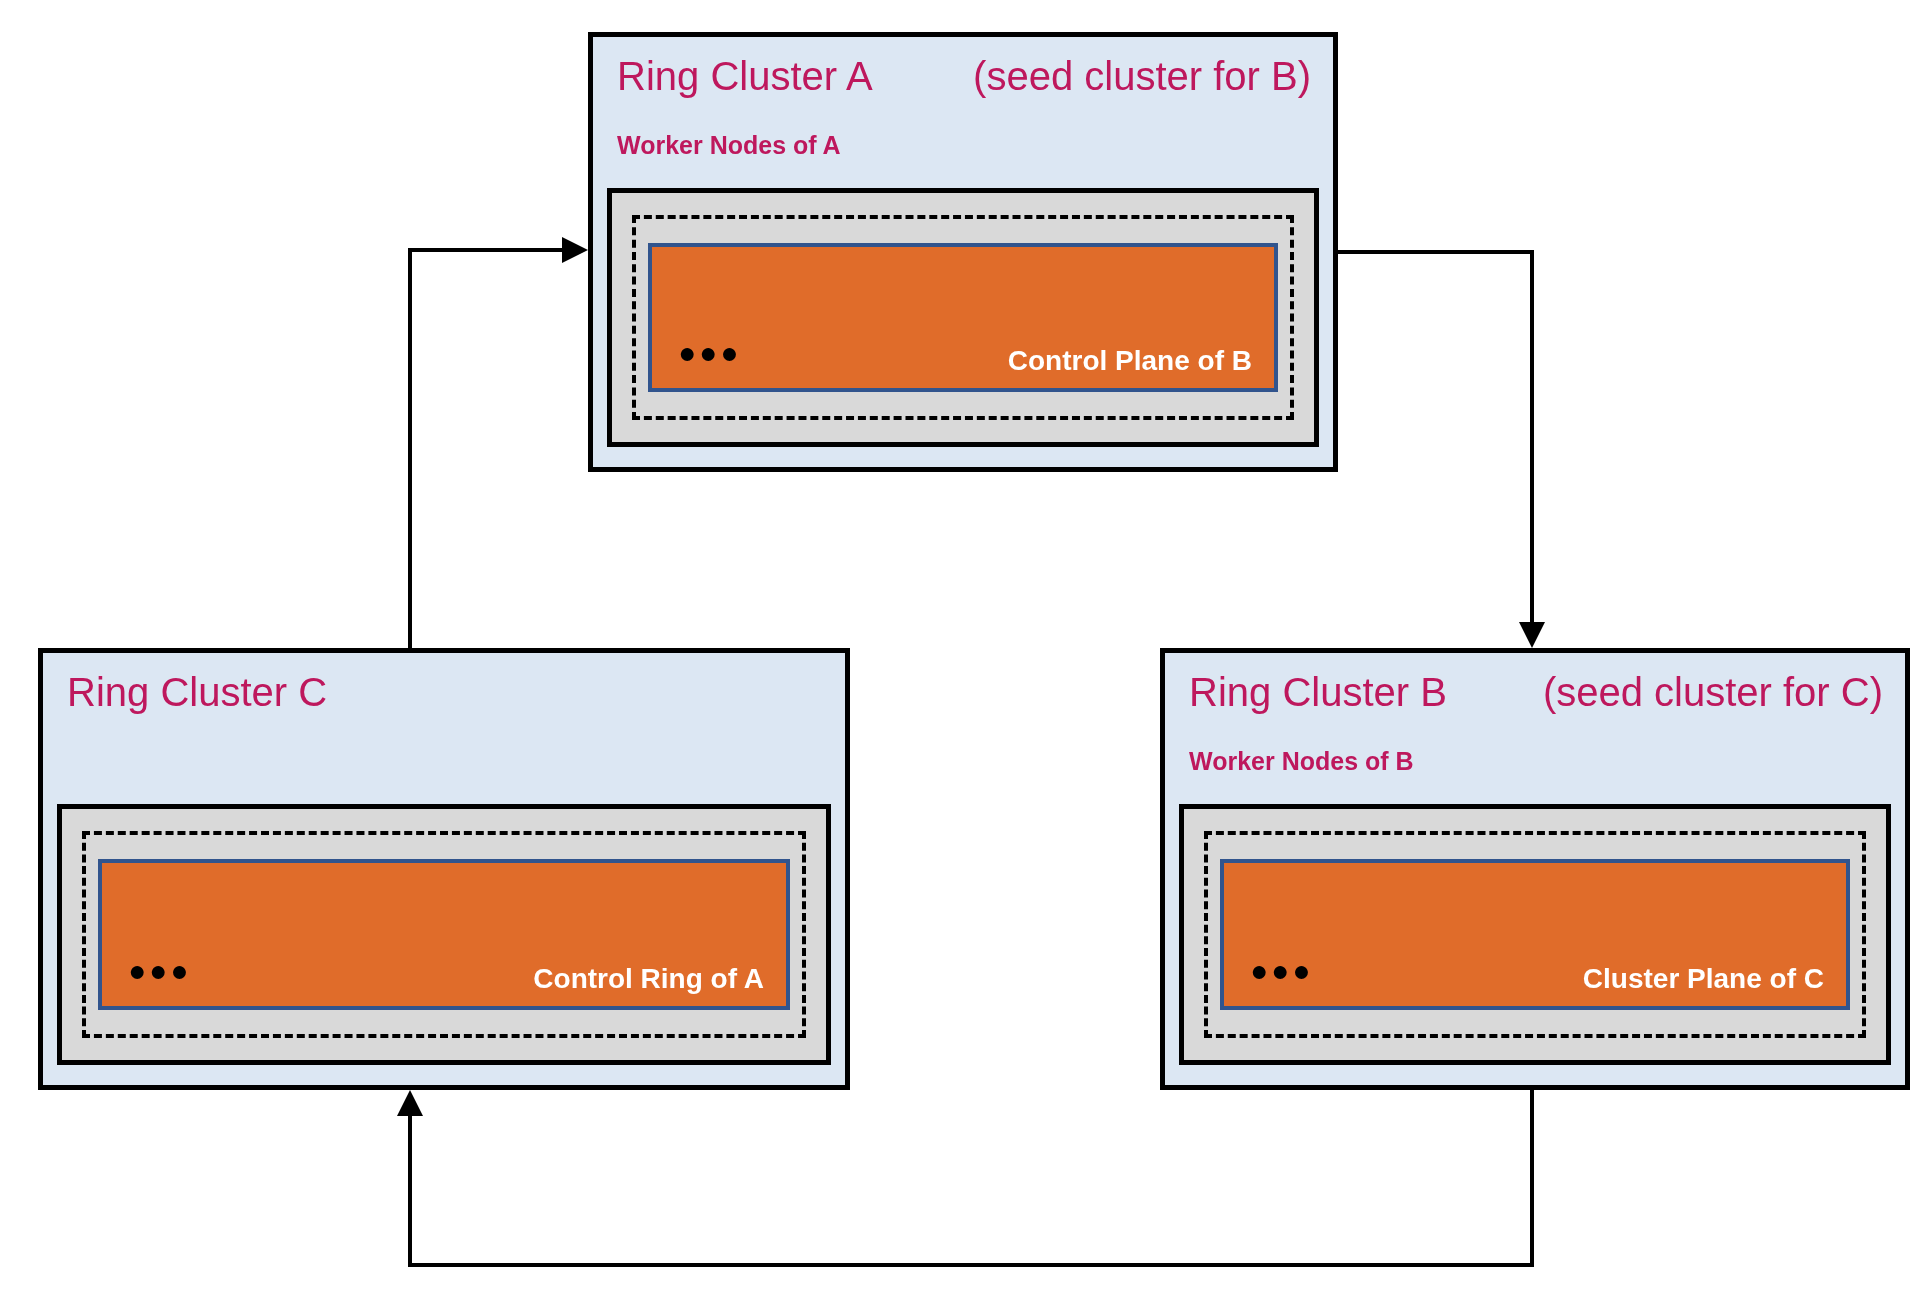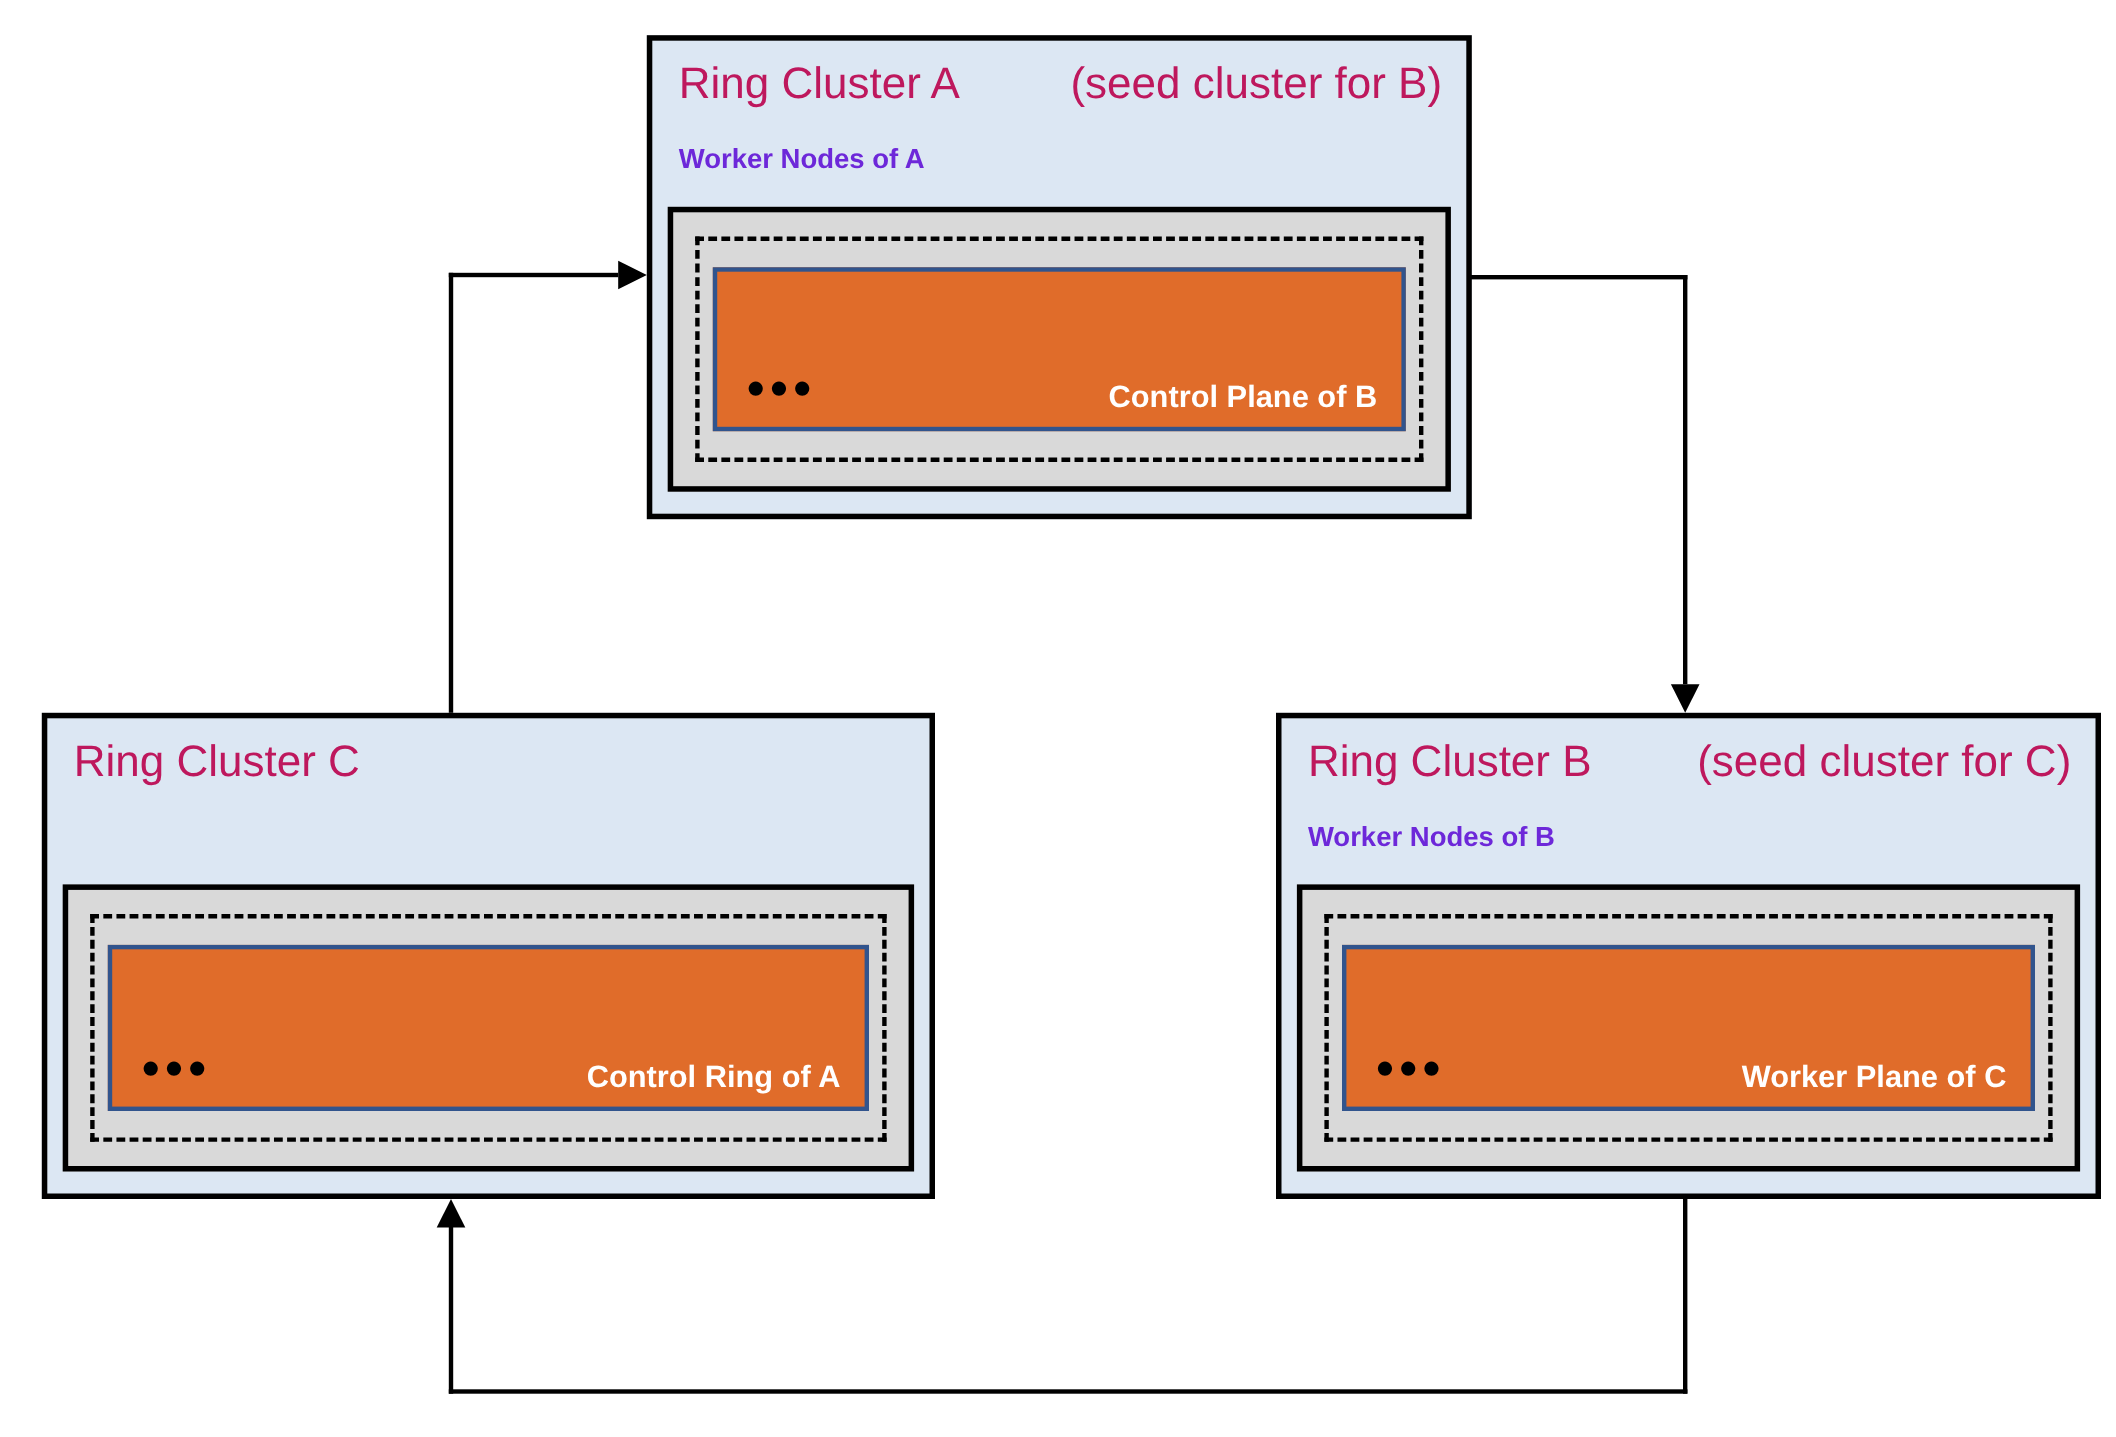--- a/index.html
+++ b/index.html
@@ -35,21 +35,21 @@
     font-size:40px;
     line-height:1.15;
     color:#be185d;
     white-space:nowrap;
   }
   .worker-label{
     margin-top:32px;
     padding:0 24px;
     font-size:25px;
     font-weight:bold;
-    color:#6d28d9;
+    color:#be185d;
   }
   .node-box{
     position:absolute;
     left:14px;right:14px;top:151px;bottom:20px;
     background:var(--node-fill);
     border:5px solid var(--line);
     box-sizing:border-box;
   }
   .dashed-ring{
     position:absolute;
@@ -125,21 +125,21 @@
   <div class="cluster b">
     <div class="cluster-header">
       <span>Ring Cluster B</span>
       <span>(seed cluster for C)</span>
     </div>
     <div class="worker-label">Worker Nodes of B</div>
     <div class="node-box">
       <div class="dashed-ring"></div>
       <div class="control-plane">
         <span class="dots">●●●</span>
-        <span class="cp-label">Worker Plane of C</span>
+        <span class="cp-label">Cluster Plane of C</span>
       </div>
     </div>
   </div>
 
   <div class="line" style="left:408px;top:248px;width:4px;height:400px;"></div>
   <div class="line" style="left:408px;top:248px;width:154px;height:4px;"></div>
   <div class="head head-right" style="left:562px;top:237px;"></div>
 
   <div class="line" style="left:1337px;top:250px;width:197px;height:4px;"></div>
   <div class="line" style="left:1530px;top:250px;width:4px;height:372px;"></div>

